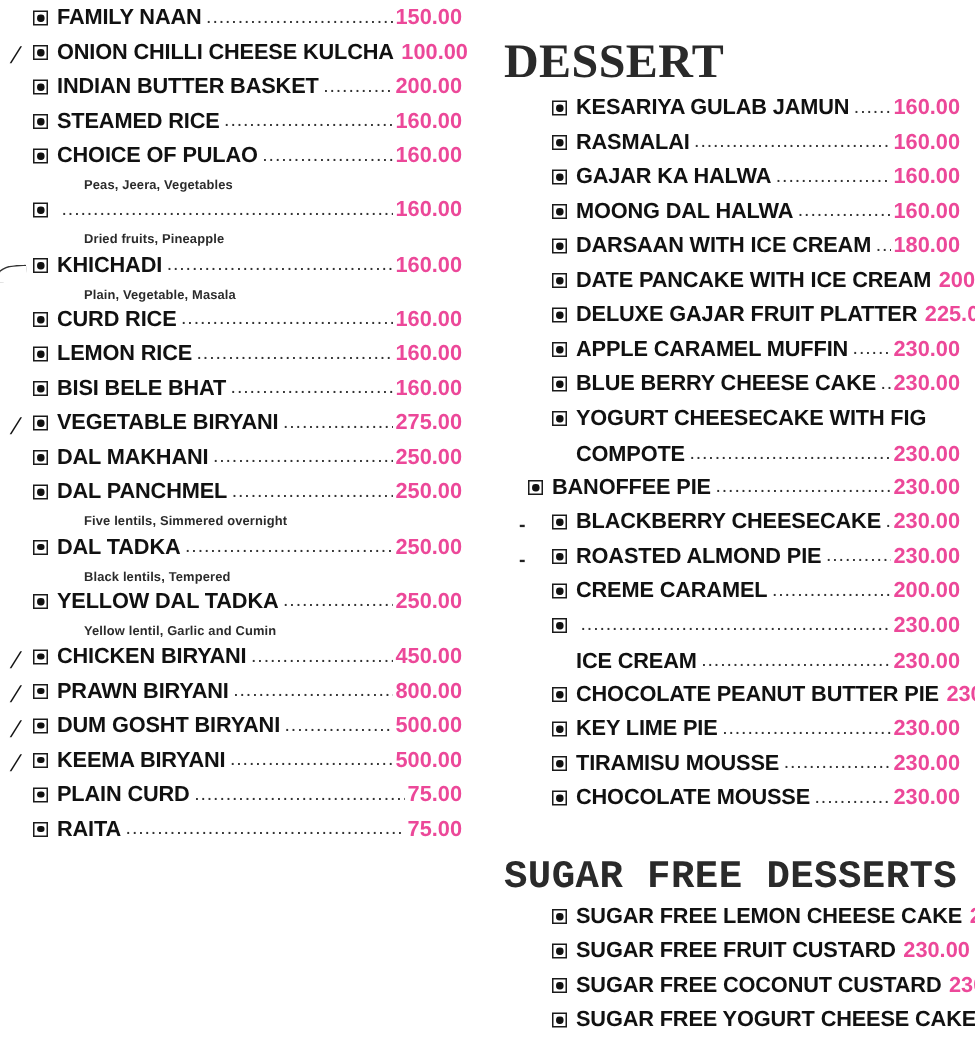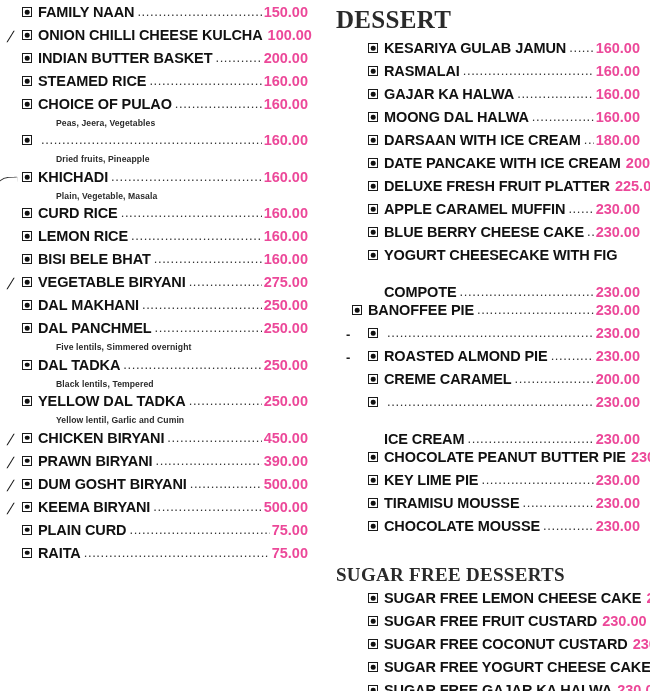--- a/index.html
+++ b/index.html
@@ -23,30 +23,31 @@
     position: relative;
     height: 691px;
   }
   .col-left  { width: 330px; padding: 4px 0 0 0; }
   .col-right { width: 320px; padding: 0 0 0 0; }
 
   
   .section-heading {
     font-family: "Liberation Serif", serif;
     font-weight: bold;
-    font-size: 25px;
+    font-size: 32px;
     letter-spacing: 0.3px;
     color: #2a2a2a;
     line-height: 1;
     margin: 0;
-    padding: 7px 0 8px 6px;
+    padding: 24px 0 8px 6px;
   }
   .section-heading.sub {
-    font-size: 19px;
+    font-size: 26px;
     padding: 14px 0 6px 6px;
+    font-family: Liberation Mono, monospace;
   }
 
   
   .item {
     display: flex;
     align-items: baseline;
     position: relative;
     padding: 0;
     margin: 0 0 2px 0;
     min-height: 21px;
@@ -136,21 +137,21 @@
     font-weight: bold;
     color: #2b2b2b;
     letter-spacing: 0.1px;
     margin: 1px 0 4px 0;
     line-height: 1.1;
   }
   .wrap-second {
     display: flex;
     align-items: baseline;
     width: 100%;
-    margin-top: 14px;
+    margin-top: 1px;
   }
 
   
   .col-left .item-wrap   { margin-left: 22px; width: 286px; }
   .col-left .desc        { margin-left: 56px; }
   .col-right .item-wrap  { margin-left: 38px; width: 272px; }
   .col-right .item-wrap.outdent { margin-left: 22px; width: 288px; }
   .col-right .wrap-second { padding-left: 16px; }
   .gap-md { height: 10px; }
 </style>
@@ -330,21 +331,21 @@
             </div>
           </div>
         </div>
         <div class="item-wrap">
           <div class="item">
             <span class="slash">/</span>
             <div class="item-line">
               <span class="marker"></span>
               <span class="name">PRAWN BIRYANI</span>
               <span class="leader">.......................................................................................................</span>
-              <span class="price">390.00</span>
+              <span class="price">800.00</span>
             </div>
           </div>
         </div>
         <div class="item-wrap">
           <div class="item">
             <span class="slash">/</span>
             <div class="item-line">
               <span class="marker"></span>
               <span class="name">DUM GOSHT BIRYANI</span>
               <span class="leader">.......................................................................................................</span>
@@ -446,21 +447,21 @@
               <span class="name">DATE PANCAKE WITH ICE CREAM</span>
               <span class="leader">.......................................................................................................</span>
               <span class="price">200.00</span>
             </div>
           </div>
         </div>
         <div class="item-wrap">
           <div class="item">
             <div class="item-line">
               <span class="marker"></span>
-              <span class="name">DELUXE FRESH FRUIT PLATTER</span>
+              <span class="name">DELUXE GAJAR FRUIT PLATTER</span>
               <span class="leader">.......................................................................................................</span>
               <span class="price">225.00</span>
             </div>
           </div>
         </div>
         <div class="item-wrap">
           <div class="item">
             <div class="item-line">
               <span class="marker"></span>
               <span class="name">APPLE CARAMEL MUFFIN</span>
@@ -502,20 +503,21 @@
               <span class="leader">.......................................................................................................</span>
               <span class="price">230.00</span>
             </div>
           </div>
         </div>
         <div class="item-wrap">
           <div class="item">
             <span class="dash-mark">-</span>
             <div class="item-line">
               <span class="marker"></span>
+              <span class="name">BLACKBERRY CHEESECAKE</span>
               <span class="leader">.......................................................................................................</span>
               <span class="price">230.00</span>
             </div>
           </div>
         </div>
         <div class="item-wrap">
           <div class="item">
             <span class="dash-mark">-</span>
             <div class="item-line">
               <span class="marker"></span>

